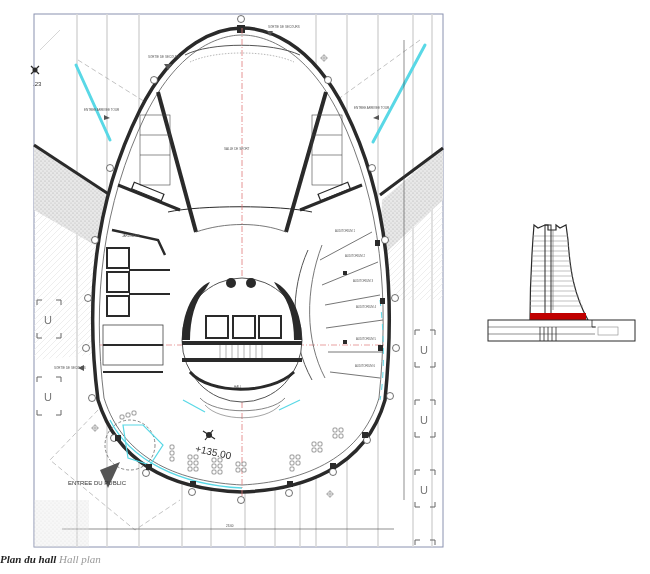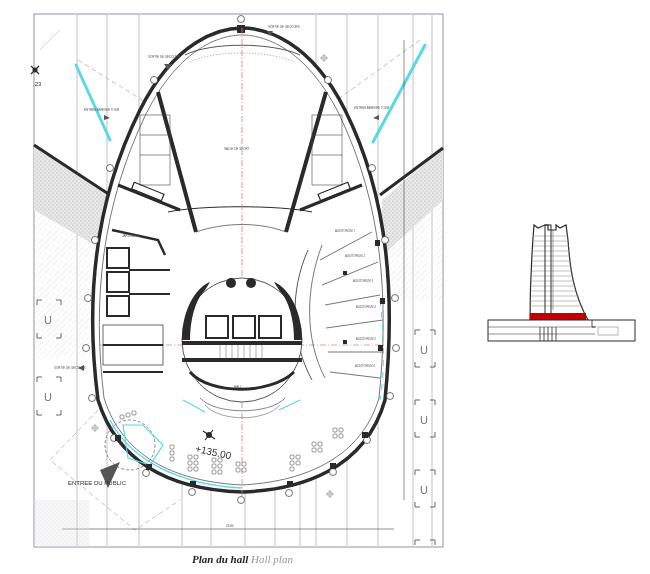--- a/index.html
+++ b/index.html
@@ -1,20 +1,20 @@
 <!DOCTYPE html>
 <html><head>
 <meta charset="utf-8">
 <style>
   html, body { margin:0; padding:0; background:#ffffff; }
   body { width:650px; height:574px; position:relative; overflow:hidden;
          font-family:"Liberation Sans", sans-serif; }
   #plan { position:absolute; left:0; top:0; }
   #section { position:absolute; left:470px; top:200px; }
-  .caption { position:absolute; left:0; width:485px; top:553px; text-align:center;
+  .caption { position:absolute; left:0; width:485px; top:553px; text-align:left;
              font-family:"Liberation Serif", serif; font-style:italic; font-size:11px; }
   .caption .fr { color:#222222; font-weight:bold; }
   .caption .en { color:#9a9a9a; }
   .lbl { font-family:"Liberation Sans", sans-serif; }
 </style>
 </head>
 <body>
 
 <svg id="plan" width="470" height="552" viewBox="0 0 470 552" xmlns="http://www.w3.org/2000/svg">
   <defs>

